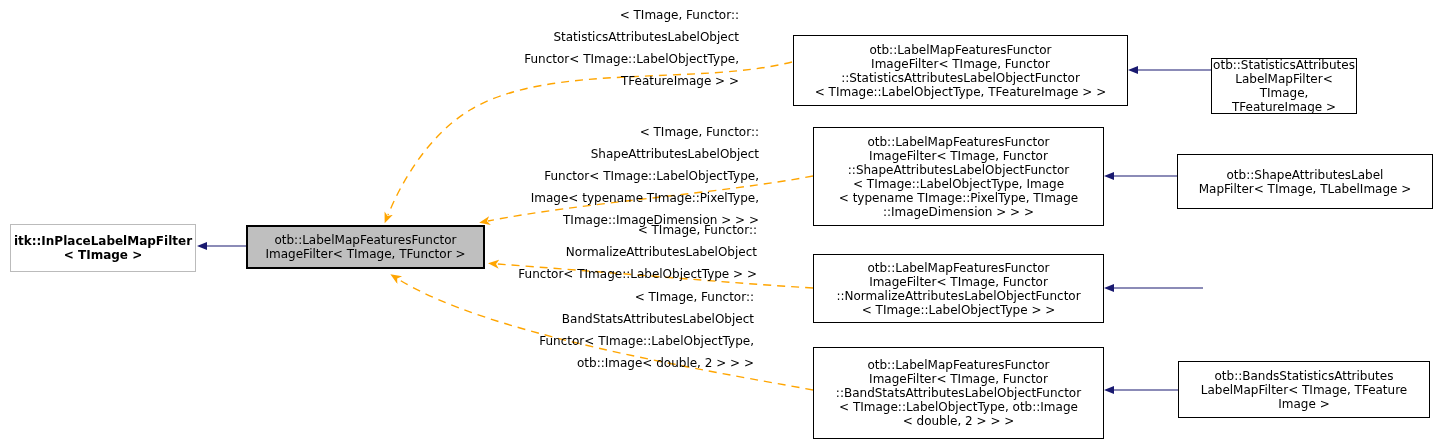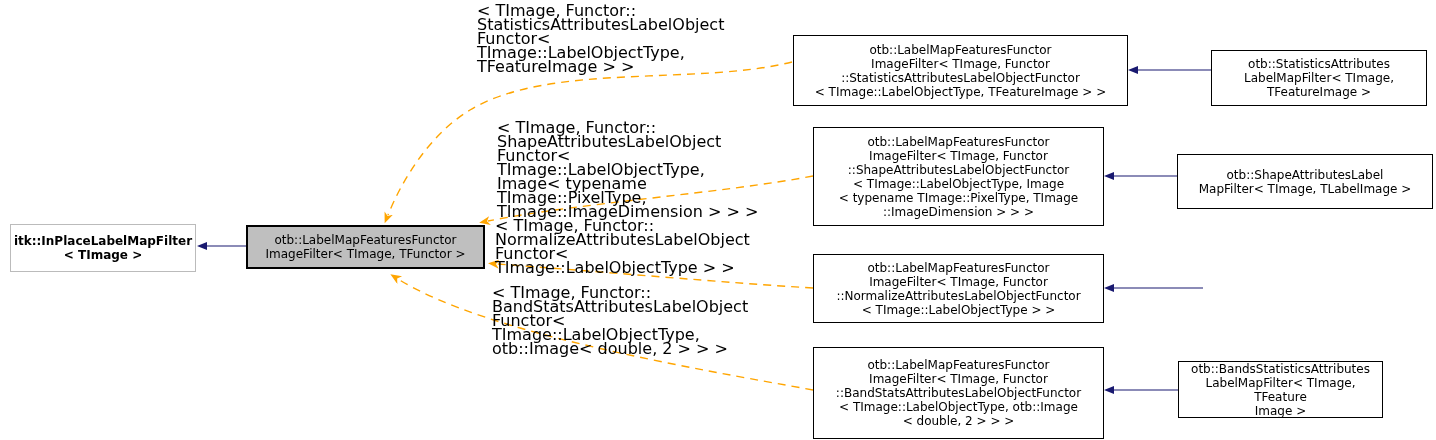--- a/index.html
+++ b/index.html
@@ -22,34 +22,34 @@
     padding:16px 4px;
     cursor:pointer;
   }
   .node.external { border-color:var(--external-border,#bbbbbb); }
   .node.selected {
     background:var(--node-fill,#bfbfbf);
     border:2px solid var(--node-border,#000);
     font-weight:normal;
   }
   .edge-label {
-    position:absolute; text-align:left; white-space:pre-line;
-    font-size:16px; line-height:14px;
+    position:absolute; text-align:right; white-space:pre-line;
+    font-size:12px; line-height:22px;
   }
   
   #n-itk        { left:10px;   top:224px; width:186px; height:48px;font-weight:bold; }
   #n-main       { left:246px;  top:225px; width:239px; height:44px; }
   #n-inst-stat  { left:793px;  top:35px;  width:335px; height:71px; }
   #n-inst-shape { left:813px;  top:127px; width:291px; height:99px; }
   #n-inst-norm  { left:813px;  top:254px; width:291px; height:69px; }
   #n-inst-band  { left:813px;  top:347px; width:291px; height:92px; }
-  #n-f-stat     { left:1211px; top:50px;  width:216px; height:56px; }
+  #n-f-stat     { left:1211px; top:58px;  width:146px; height:56px; }
   #n-f-shape    { left:1177px; top:154px; width:256px; height:55px; }
   #n-f-norm     { left:1203px; top:267px; width:203px; height:43px; }
-  #n-f-band     { left:1178px; top:361px; width:205px; height:57px; }
+  #n-f-band     { left:1178px; top:361px; width:252px; height:57px; }
   
   #l-stat  { left:477px; top:4px;   width:262px; }
   #l-shape { left:497px; top:121px; width:262px; }
   #l-norm  { left:495px; top:219px; width:262px; }
   #l-band  { left:492px; top:286px; width:262px; }
 </style>
 </head>
 <body>
 
 <div class="canvas">

